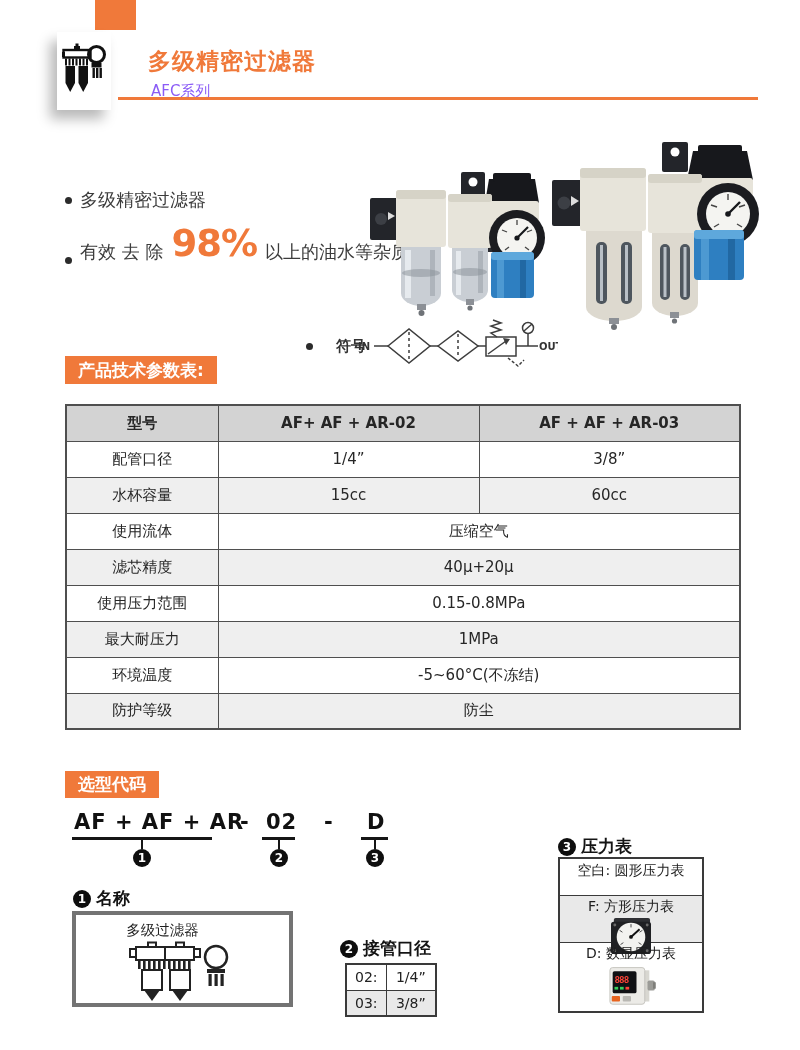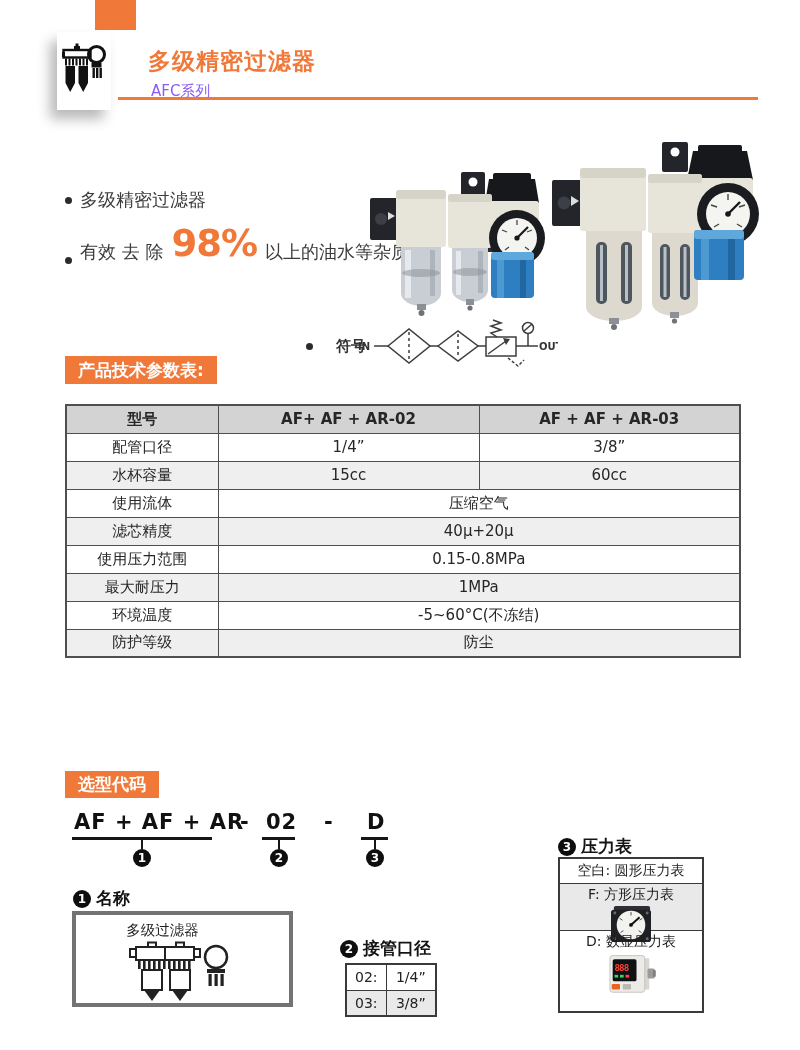--- a/index.html
+++ b/index.html
@@ -27,21 +27,21 @@
   .symbol-label { left:306px; top:337px; display:flex; align-items:center; gap:23px; font-size:15px; font-weight:bold; color:#333; }
 
   
   .banner { background:#f0793a; color:#ffffff; font-weight:bold; display:flex; align-items:center; padding:0 13px; }
   .banner.spec { left:65px; top:356px; height:28px; font-size:17px; }
   .banner.order { left:65px; top:771px; height:27px; font-size:17px; }
 
   
   table.spec { left:65px; top:404px; width:676px; border-collapse:collapse; table-layout:fixed;
                font-size:15px; text-align:center; color:#262626; border:2px solid #4f4f4f; }
-  table.spec th, table.spec td { border:1px solid #4f4f4f; height:28px; vertical-align:middle; padding:0 4px; }
+  table.spec th, table.spec td { border:1px solid #4f4f4f; height:36px; vertical-align:middle; padding:0 4px; }
   table.spec th { background:#d3d3d3; font-weight:bold; }
   table.spec tr.alt td { background:#efefef; }
 
   
   .code-seg { top:810px; font-size:21px; font-weight:bold; color:#111; letter-spacing:1px; }
   .u-line { height:3px; background:#161616; top:837px; }
   .tick { width:2px; height:10px; background:#161616; top:839px; }
   .ncircle { width:18px; height:18px; border-radius:50%; background:#0e0e0e; color:#ffffff;
              font-size:12px; font-weight:bold; display:flex; align-items:center; justify-content:center; }
   .sec-head { display:flex; align-items:center; gap:5px; font-size:17px; font-weight:bold; color:#141414; }
@@ -52,21 +52,21 @@
 
   .port-table { left:345px; top:963px; border-collapse:collapse; font-size:14px; color:#222; border:2px solid #3a3a3a; }
   .port-table td { border:1px solid #3a3a3a; height:26px; text-align:center; padding:0 8px; }
   .port-table tr.alt td { background:#e9e9e9; }
   .port-table td.k { width:40px; }
   .port-table td.v { width:50px; }
 
   .gauge-box { left:558px; top:857px; width:146px; height:156px; border:2px solid #3a3a3a; background:#fff; font-size:14px; color:#1d1d1d; }
   .gauge-row { border-bottom:1.5px solid #3a3a3a; text-align:center; }
   .gauge-row:last-child { border-bottom:none; }
-  .g-r1 { height:25px; line-height:22px; }
+  .g-r1 { height:37px; line-height:22px; }
   .g-r2 { height:47px; background:#e9e9e9; padding-top:2px; }
   .g-r3 { height:66px; padding-top:2px; }
 </style>
 </head>
 <body>
 
 <div id="page">
 
   <div class="abs top-tab"></div>
 

